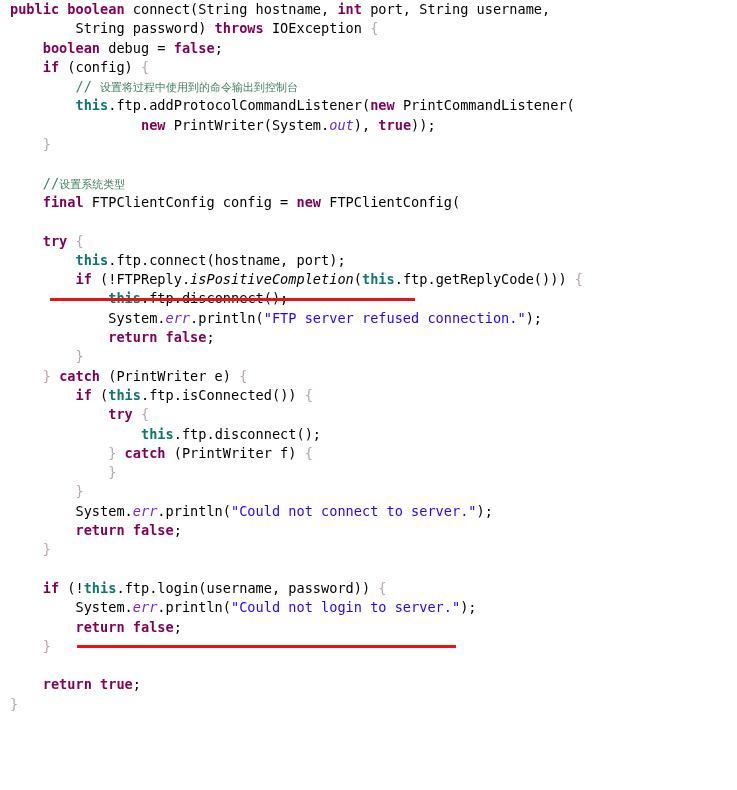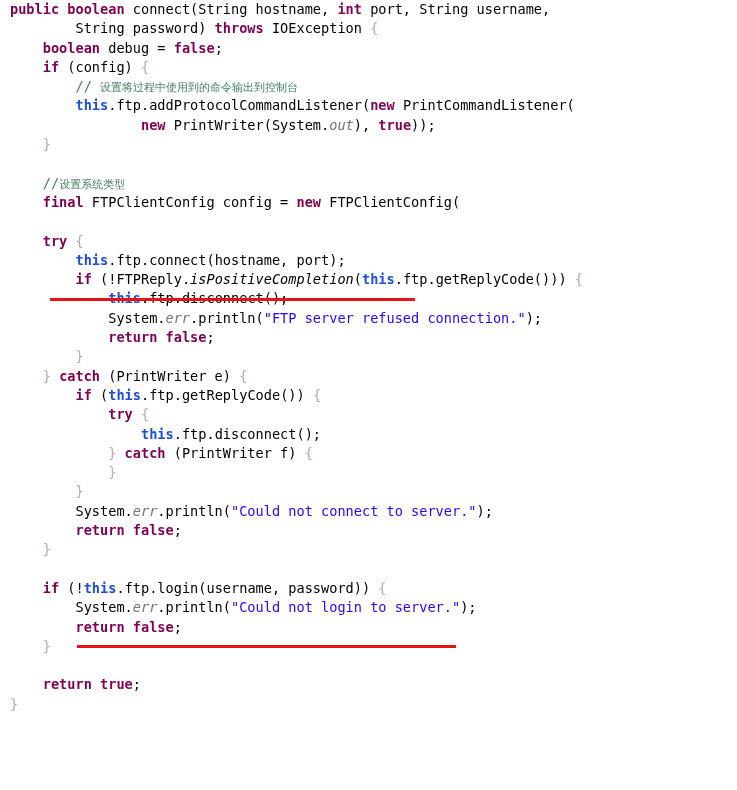--- a/index.html
+++ b/index.html
@@ -28,23 +28,23 @@
     line-height: 19.3px;
     font-size: 13.6px;
     letter-spacing: 0px;
     white-space: pre;
     padding-left: 10px;
     color: #000000;
   }
 
   
   .kw      { color: #7f0055; font-weight: bold; }   
-  .this    { color: #1d4ed8; font-weight: bold; }   
+  .this    { color: #0f766e; font-weight: bold; }   
   .fld     { color: #000000; }                      
-  .stat    { color: #737373; font-style: italic; }  
+  .stat    { color: #6d28d9; font-style: italic; }  
   .statm   { color: #000000; font-style: italic; margin-top: 48px; }  
   .str     { color: #2a00ff; }                      
   .cmt     { color: #3f7f5f; }                      
   .brace   { color: #b9a3b5; }                      
   .plain   { color: #000000; }
 
   .cjk { font-family: Liberation Mono, monospace; font-size: 11px; }
 
   
   .redline {
@@ -71,21 +71,21 @@
     <div class="code-line"><span class="plain">    </span><span class="kw">final</span><span class="plain"> FTPClientConfig config = </span><span class="kw">new</span><span class="plain"> FTPClientConfig(</span></div>
     <div class="code-line">&nbsp;</div>
     <div class="code-line"><span class="plain">    </span><span class="kw">try</span><span class="plain"> </span><span class="brace">{</span></div>
     <div class="code-line"><span class="plain">        </span><span class="this">this</span><span class="plain">.</span><span class="fld">ftp</span><span class="plain">.connect(hostname, port);</span></div>
     <div class="code-line"><span class="plain">        </span><span class="kw">if</span><span class="plain"> (!FTPReply.</span><span class="statm">isPositiveCompletion</span><span class="plain">(</span><span class="this">this</span><span class="plain">.</span><span class="fld">ftp</span><span class="plain">.getReplyCode())) </span><span class="brace">{</span></div>
     <div class="code-line"><span class="plain">            </span><span class="this">this</span><span class="plain">.</span><span class="fld">ftp</span><span class="plain">.disconnect();</span></div>
     <div class="code-line"><span class="plain">            System.</span><span class="stat">err</span><span class="plain">.println(</span><span class="str">"FTP server refused connection."</span><span class="plain">);</span></div>
     <div class="code-line"><span class="plain">            </span><span class="kw">return</span><span class="plain"> </span><span class="kw">false</span><span class="plain">;</span></div>
     <div class="code-line"><span class="plain">        </span><span class="brace">}</span></div>
     <div class="code-line"><span class="plain">    </span><span class="brace">}</span><span class="plain"> </span><span class="kw">catch</span><span class="plain"> (PrintWriter e) </span><span class="brace">{</span></div>
-    <div class="code-line"><span class="plain">        </span><span class="kw">if</span><span class="plain"> (</span><span class="this">this</span><span class="plain">.</span><span class="fld">ftp</span><span class="plain">.getReplyCode()) </span><span class="brace">{</span></div>
+    <div class="code-line"><span class="plain">        </span><span class="kw">if</span><span class="plain"> (</span><span class="this">this</span><span class="plain">.</span><span class="fld">ftp</span><span class="plain">.isConnected()) </span><span class="brace">{</span></div>
     <div class="code-line"><span class="plain">            </span><span class="kw">try</span><span class="plain"> </span><span class="brace">{</span></div>
     <div class="code-line"><span class="plain">                </span><span class="this">this</span><span class="plain">.</span><span class="fld">ftp</span><span class="plain">.disconnect();</span></div>
     <div class="code-line"><span class="plain">            </span><span class="brace">}</span><span class="plain"> </span><span class="kw">catch</span><span class="plain"> (PrintWriter f) </span><span class="brace">{</span></div>
     <div class="code-line"><span class="plain">            </span><span class="brace">}</span></div>
     <div class="code-line"><span class="plain">        </span><span class="brace">}</span></div>
     <div class="code-line"><span class="plain">        System.</span><span class="stat">err</span><span class="plain">.println(</span><span class="str">"Could not connect to server."</span><span class="plain">);</span></div>
     <div class="code-line"><span class="plain">        </span><span class="kw">return</span><span class="plain"> </span><span class="kw">false</span><span class="plain">;</span></div>
     <div class="code-line"><span class="plain">    </span><span class="brace">}</span></div>
     <div class="code-line">&nbsp;</div>
     <div class="code-line"><span class="plain">    </span><span class="kw">if</span><span class="plain"> (!</span><span class="this">this</span><span class="plain">.</span><span class="fld">ftp</span><span class="plain">.login(username, password)) </span><span class="brace">{</span></div>

